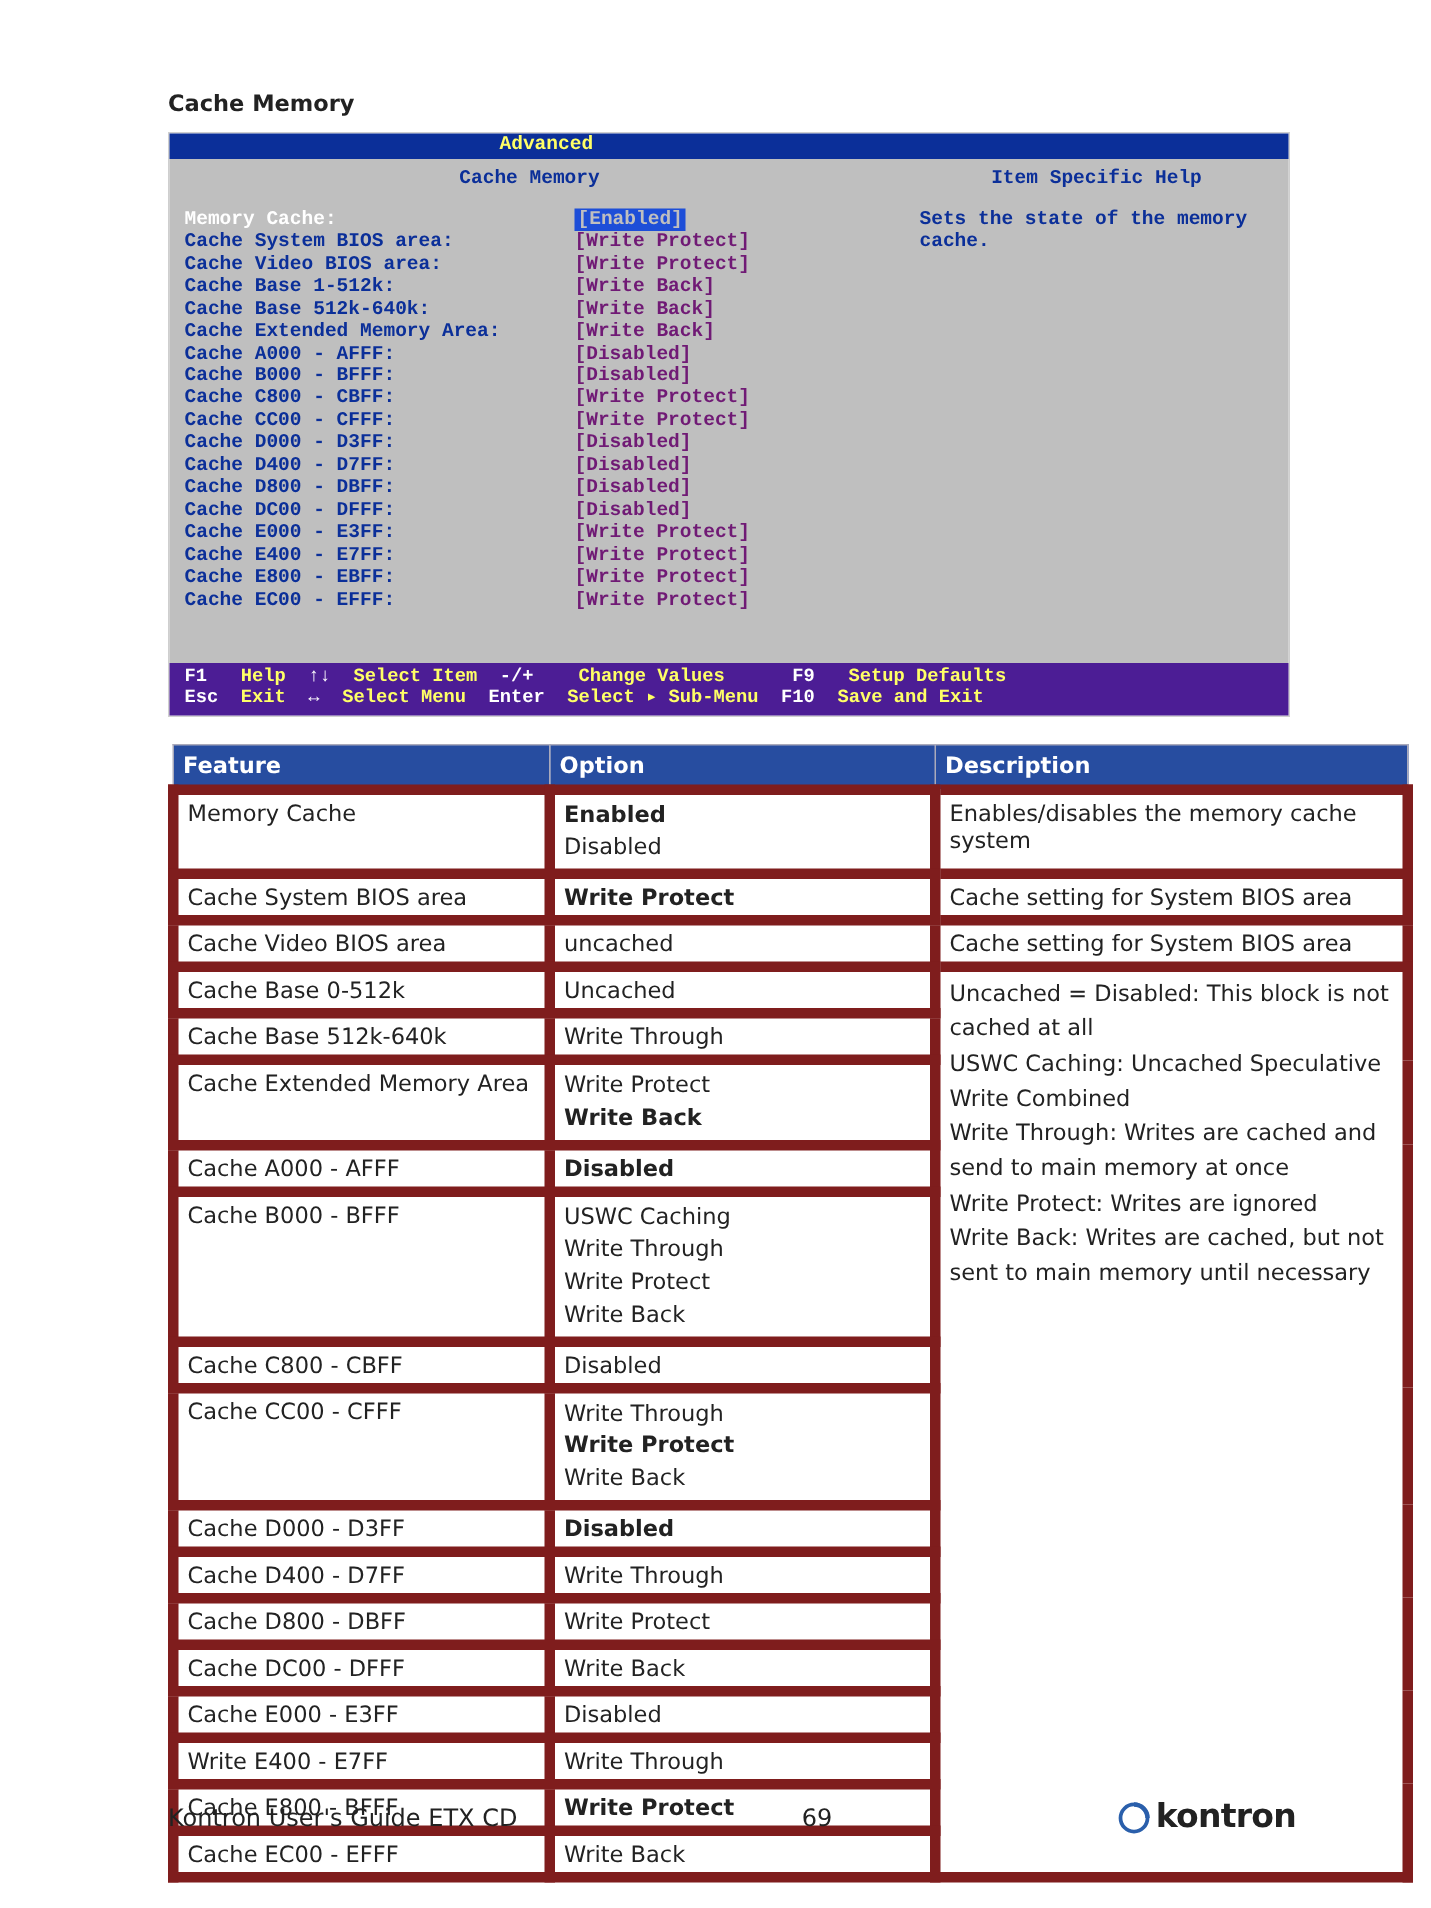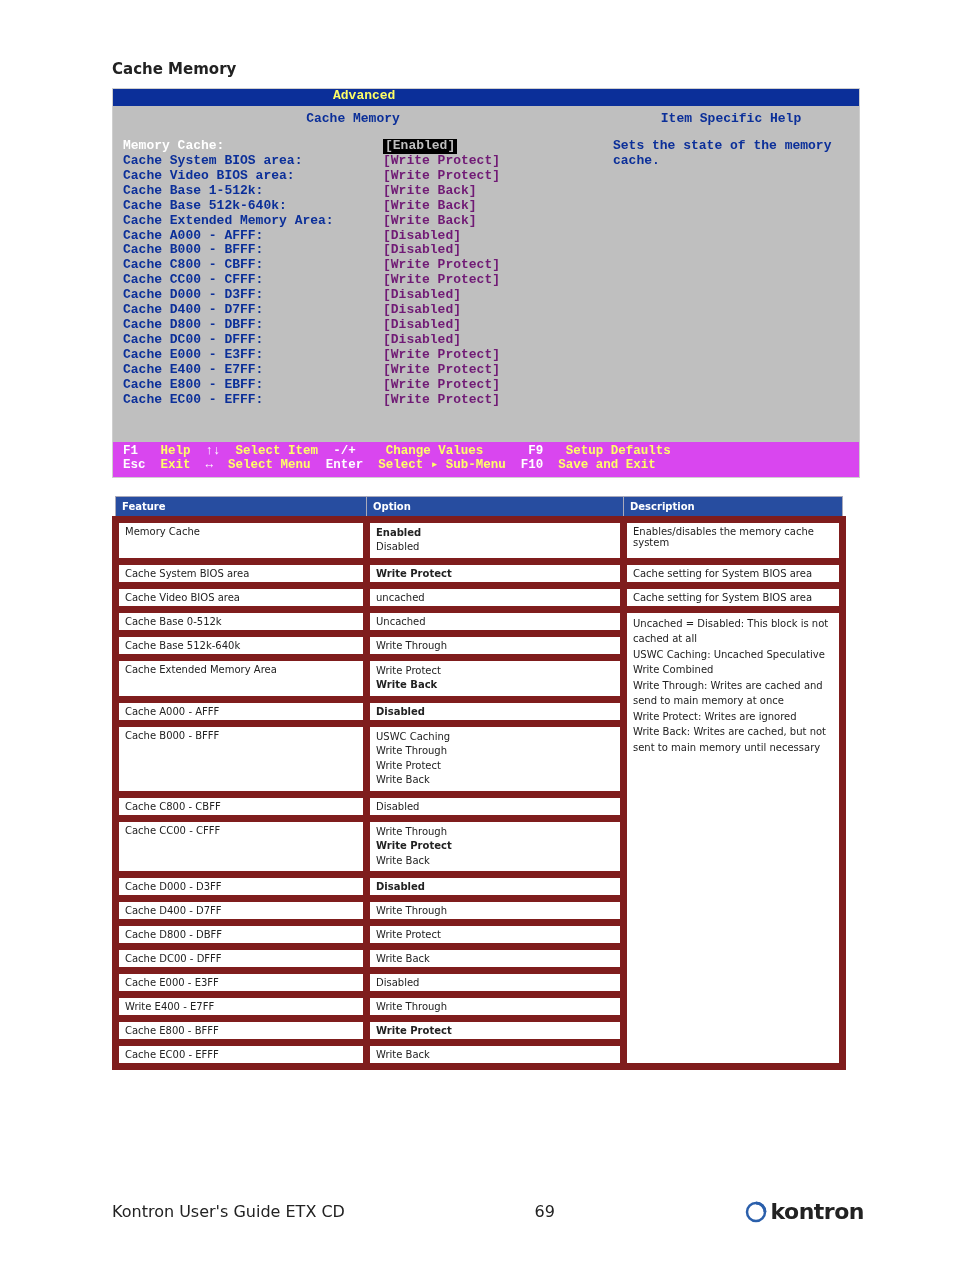--- a/index.html
+++ b/index.html
@@ -73,48 +73,48 @@
 }
 .bios .k {
   width: 260px;
   color: #0b2f99;
 }
 .bios .k.white { color: #fff; }
 .bios .v {
   color: #701a75;
 }
 .bios .v.inv {
-  background: #000000;
+  background: #1d4ed8;
   color: #bfbfbf;
   padding: 0 2px;
 }
 .bios .help-title {
   color: #0b2f99;
   text-align: center;
   margin-bottom: 12px;
 }
 .bios .help-body {
   color: #0b2f99;
 }
 .bios .bar-bottom {
-  background: #d946ef;
+  background: #4c1d95;
   color: #ffff66;
   padding: 2px 6px 4px 10px;
   font-size: 12.5px;
   white-space: pre;
 }
 .bios .bar-bottom .key { color: #fff; }
 .bios .bar-bottom .arrow { color: #fff; }
 
 
 table.desc {
-  width: 734px;
+  width: 830px;
   border-collapse: collapse;
   margin-top: 18px;
-  font-size: 10px;
+  font-size: 15px;
   padding-left: 46px;
 }
 table.desc th {
   background: #274da0;
   color: #fff;
   text-align: left;
   font-weight: bold;
   padding: 4px 6px;
   border: 1px solid #aab;
 }

